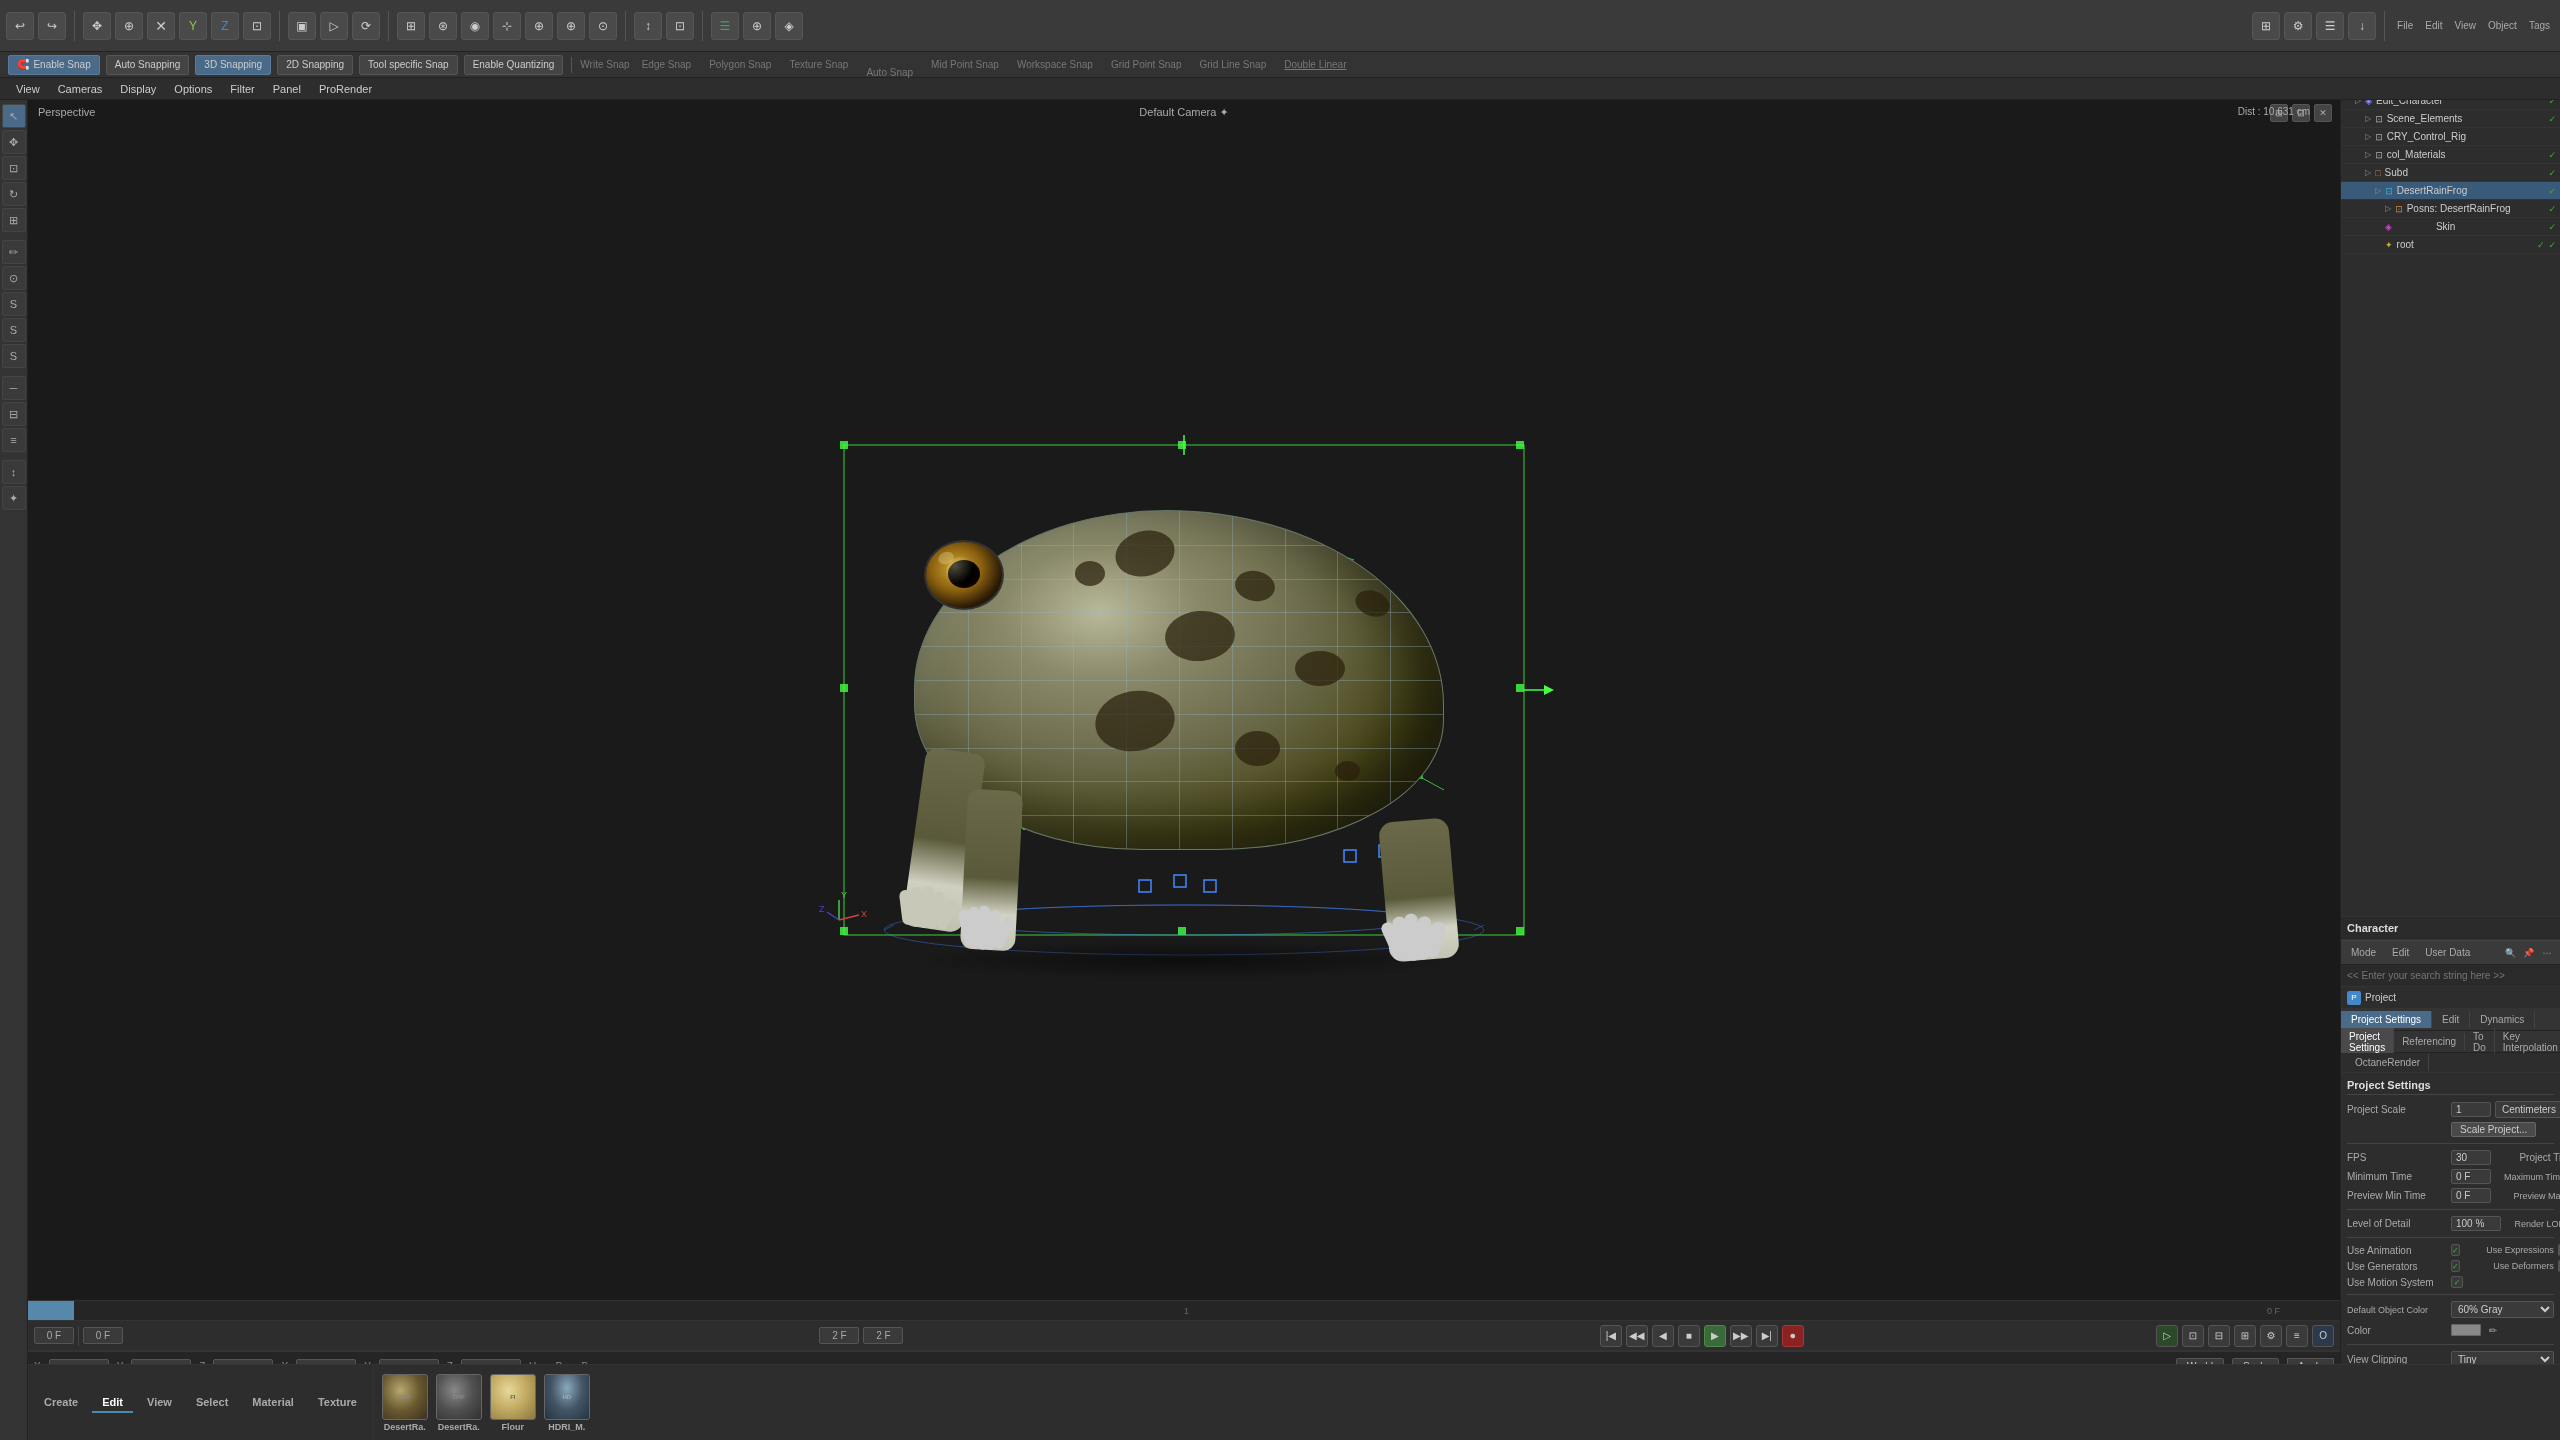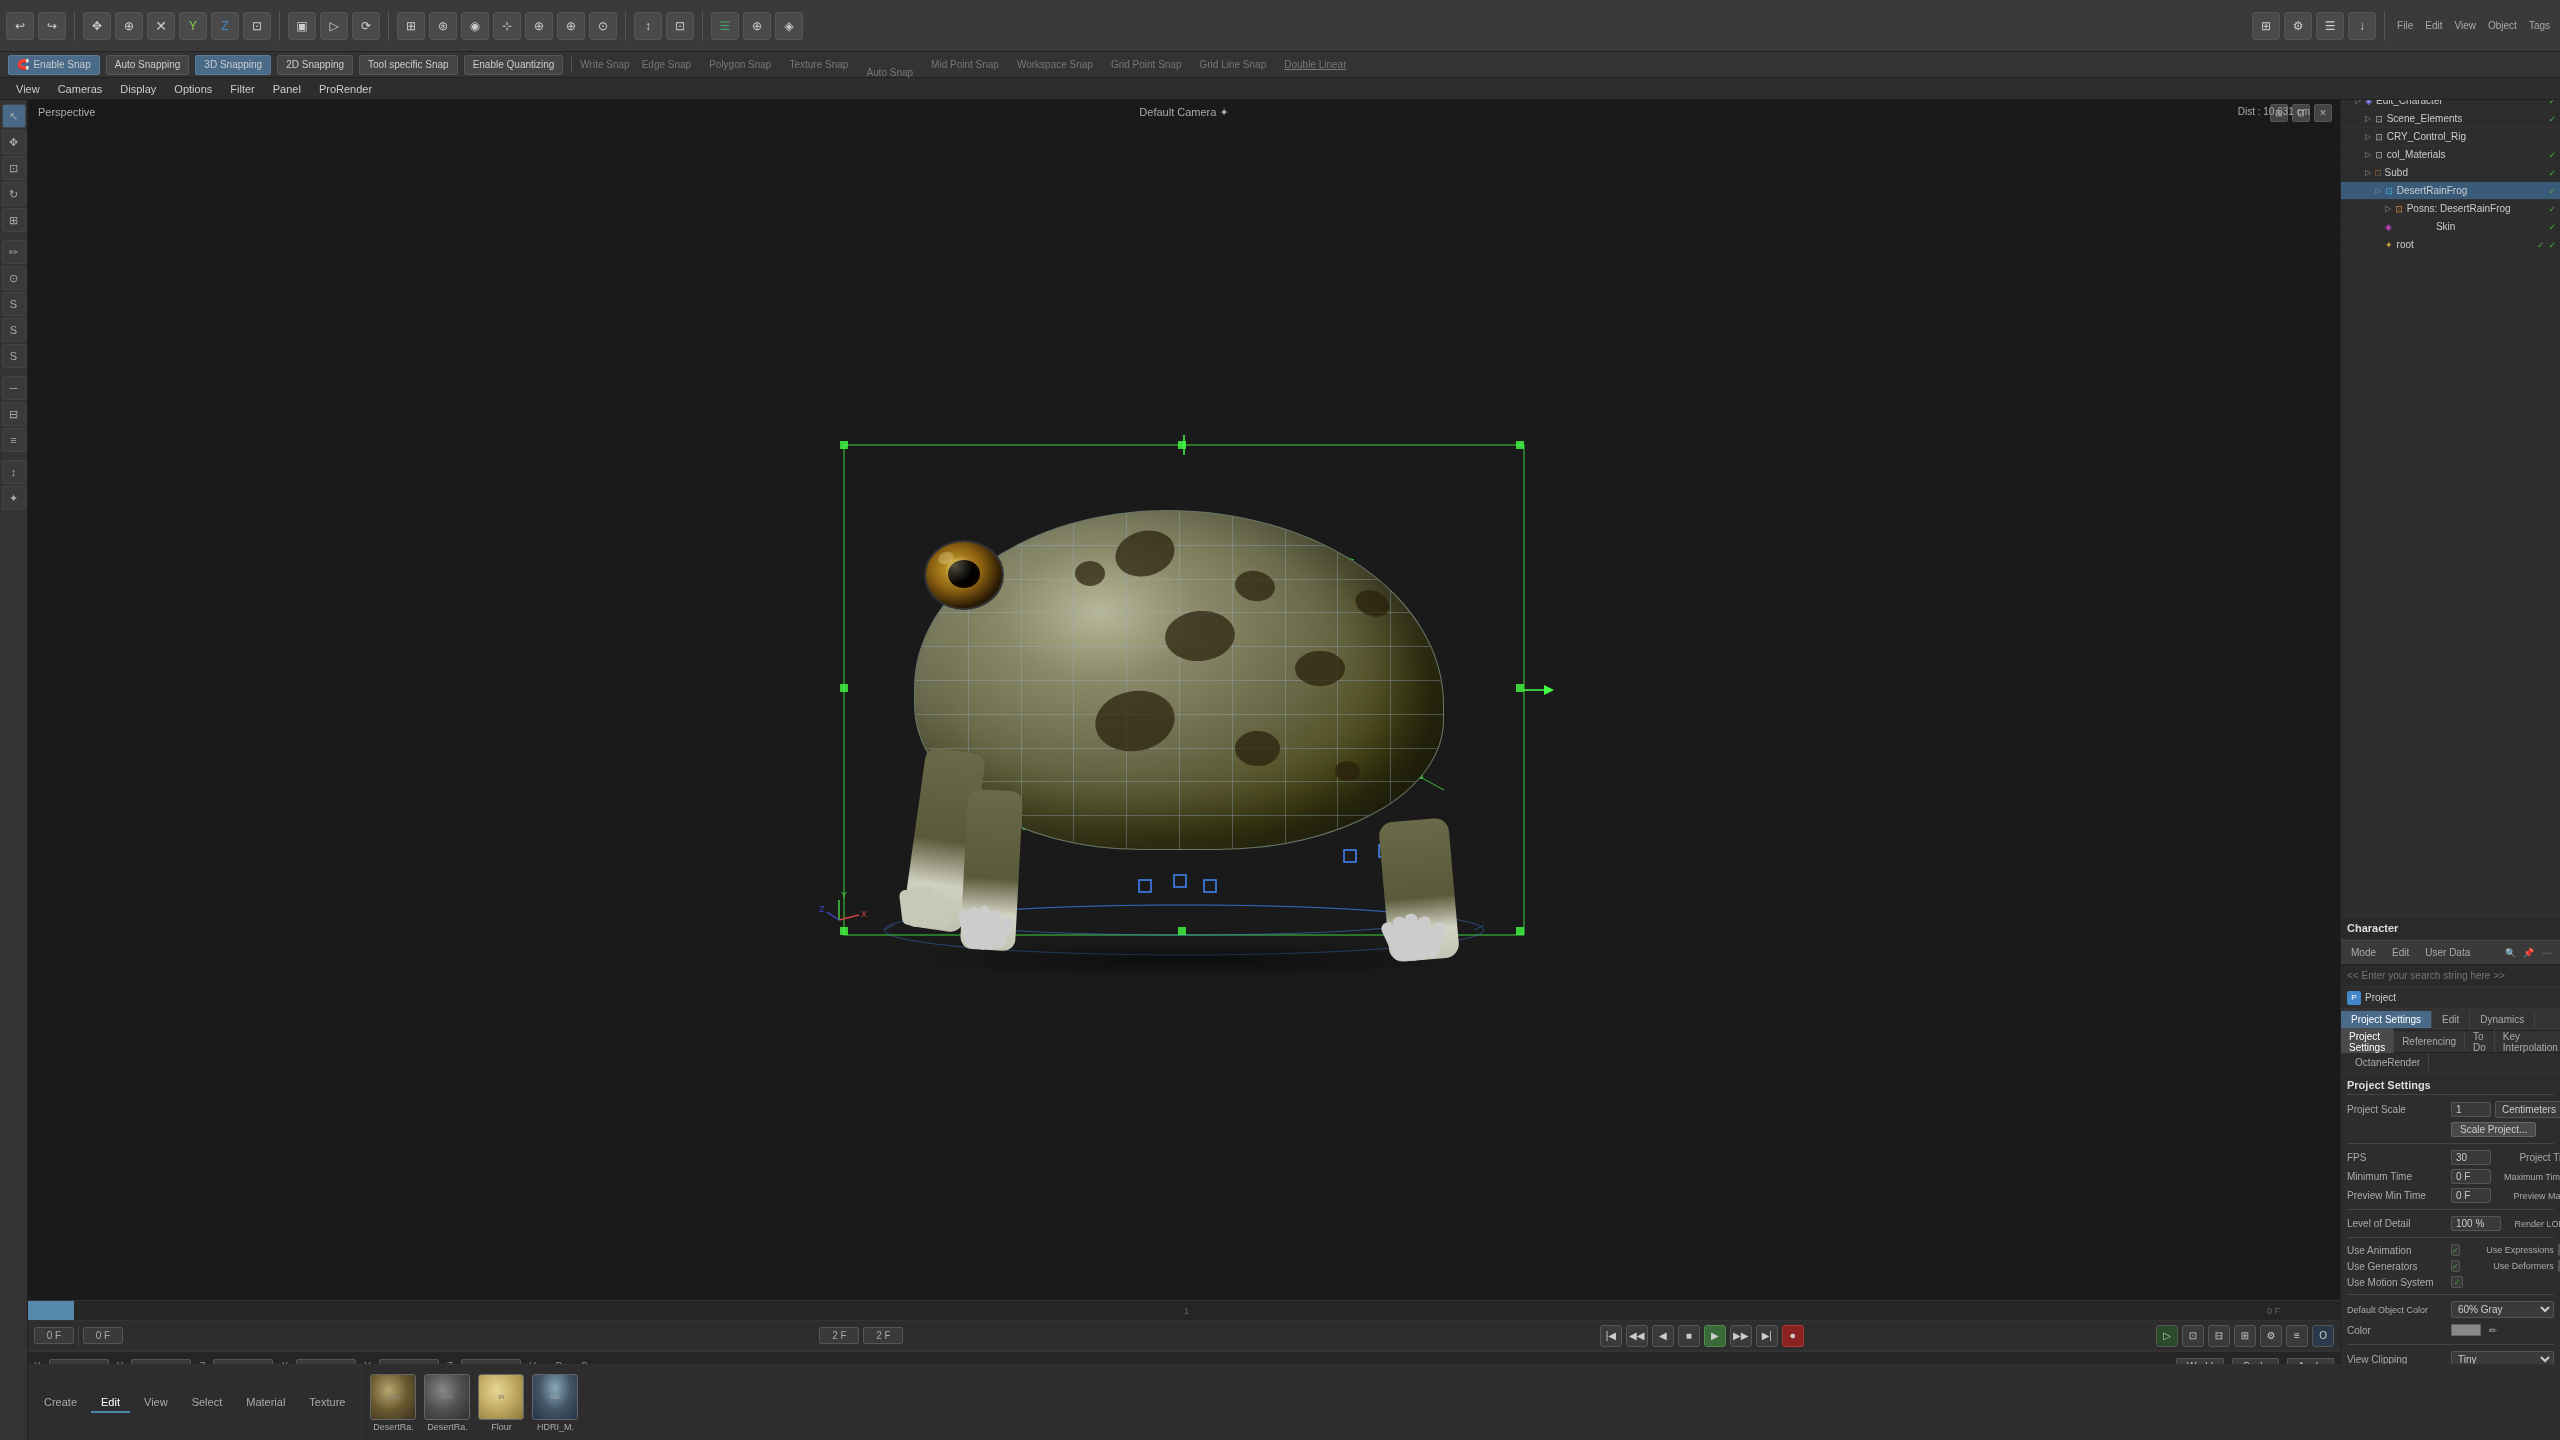--- a/index.html
+++ b/index.html
@@ -420,20 +420,21 @@
     
     #bottom-bar {
       position: absolute;
       bottom: 0;
       left: 0;
       right: 0;
       height: 76px;
       background: #2d2d2d;
       border-top: 1px solid #333;
       display: flex;
+      font-weight: bold;
     }
     #bottom-modes {
       width: 28px;
       display: flex;
       flex-direction: column;
       align-items: center;
       justify-content: center;
       gap: 2px;
       background: #333;
       border-right: 1px solid #333;

